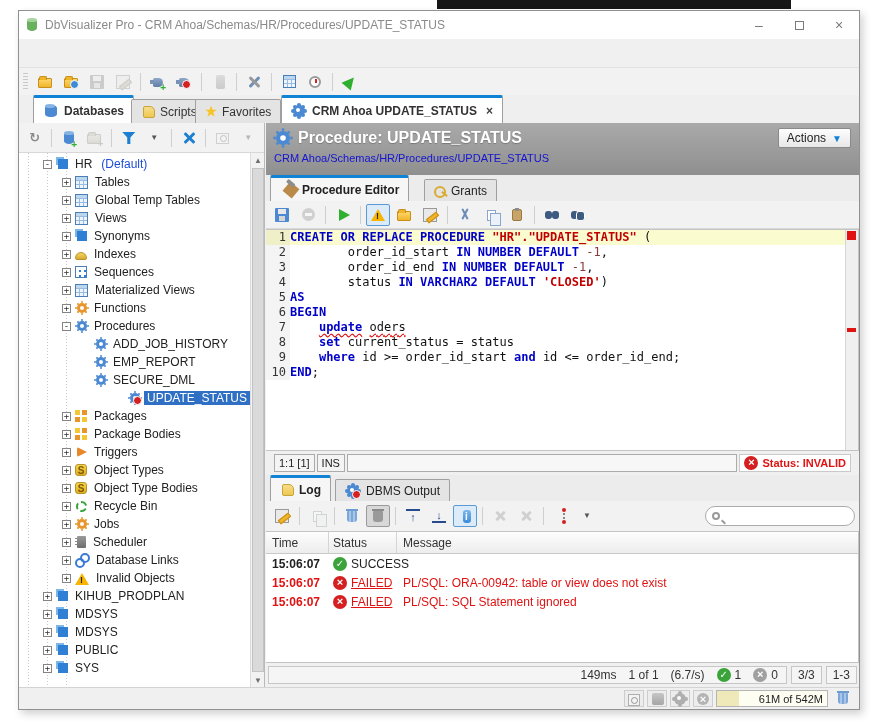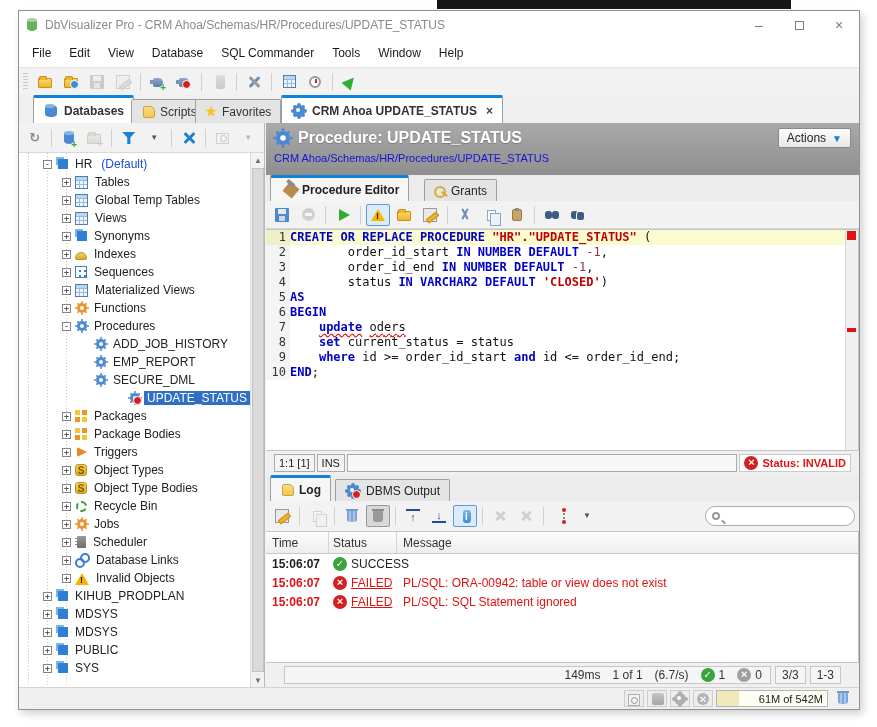--- a/index.html
+++ b/index.html
@@ -95,21 +95,21 @@
   .lc-time{width:63px;flex:none;padding-left:6px;font-weight:bold;}
   .lc-status{width:68px;flex:none;display:flex;align-items:center;gap:4px;padding-left:4px;}
   .lc-msg{flex:1;padding-left:6px;}
   .lrow.head .lc-time,.lrow.head .lc-msg{font-weight:normal;}
   .lrow.head .lc-time{border-right:1px solid #d5d5d5;height:100%;display:flex;align-items:center;}
   .lrow.head .lc-status{border-right:1px solid #d5d5d5;height:100%;}
   .lrow.err{color:#e01212;}
   .lrow.err .lc-time{color:#e01212;}
   .st-link{text-decoration:underline;}
   
-  .exec-row{position:absolute;left:0;top:540px;width:100%;height:24px;display:flex;align-items:center;gap:4px;padding:0 18px;background:#f0f0f0;}
+  .exec-row{position:absolute;left:0;top:540px;width:100%;height:24px;display:flex;align-items:center;gap:4px;padding:0 2px;background:#f0f0f0;}
   .exec-main{flex:1;height:18px;border:1px solid #c6c6c6;background:#f5f5f5;display:flex;align-items:center;justify-content:flex-end;gap:12px;padding:0 8px;color:#333;}
   .exec-pair{display:flex;align-items:center;gap:4px;}
   .exec-cell{border:1px solid #c6c6c6;background:#f5f5f5;height:18px;display:flex;align-items:center;padding:0 6px;color:#333;}
   
   .statusbar{position:absolute;left:0;bottom:0;width:100%;height:22px;background:#f0f0f0;border-top:1px solid #d3d3d3;display:flex;align-items:center;justify-content:flex-end;gap:3px;padding:0 4px;}
   .sbtn{width:20px;height:17px;border:1px solid #c2c2c2;background:#ececec;display:flex;align-items:center;justify-content:center;opacity:.75;}
   .mem{width:112px;height:17px;border:1px solid #b5b5b5;background:#fdfdf2;position:relative;display:flex;align-items:center;justify-content:flex-end;padding-right:4px;font-size:11px;color:#222;}
   .mem .fill{position:absolute;left:0;top:0;bottom:0;width:20%;background:#efe8b8;}
   .mem span{position:relative;}
   
@@ -270,30 +270,20 @@
       <span class="title-text">DbVisualizer Pro - CRM Ahoa/Schemas/HR/Procedures/UPDATE_STATUS</span>
       <div class="wctrls">
         <span class="wbtn">–</span>
         <span class="wbtn">
             <span class="sq"></span>
           </span>
         <span class="wbtn">×</span>
       </div>
     </div>
 
-    <div class="menubar" id="menubar">
-        <span class="menu-item">File</span>
-        <span class="menu-item">Edit</span>
-        <span class="menu-item">View</span>
-        <span class="menu-item">Database</span>
-        <span class="menu-item">SQL Commander</span>
-        <span class="menu-item">Tools</span>
-        <span class="menu-item">Window</span>
-        <span class="menu-item">Help</span>
-      </div>
     <div class="toolbar main-tb" id="main-toolbar">
         <span class="grip"></span>
         <span class="tbtn">
           <span class="ic i-folder"></span>
         </span>
         <span class="tbtn">
           <span class="ic i-folder badge-gear"></span>
         </span>
         <span class="tbtn dis">
           <span class="ic i-floppy"></span>

